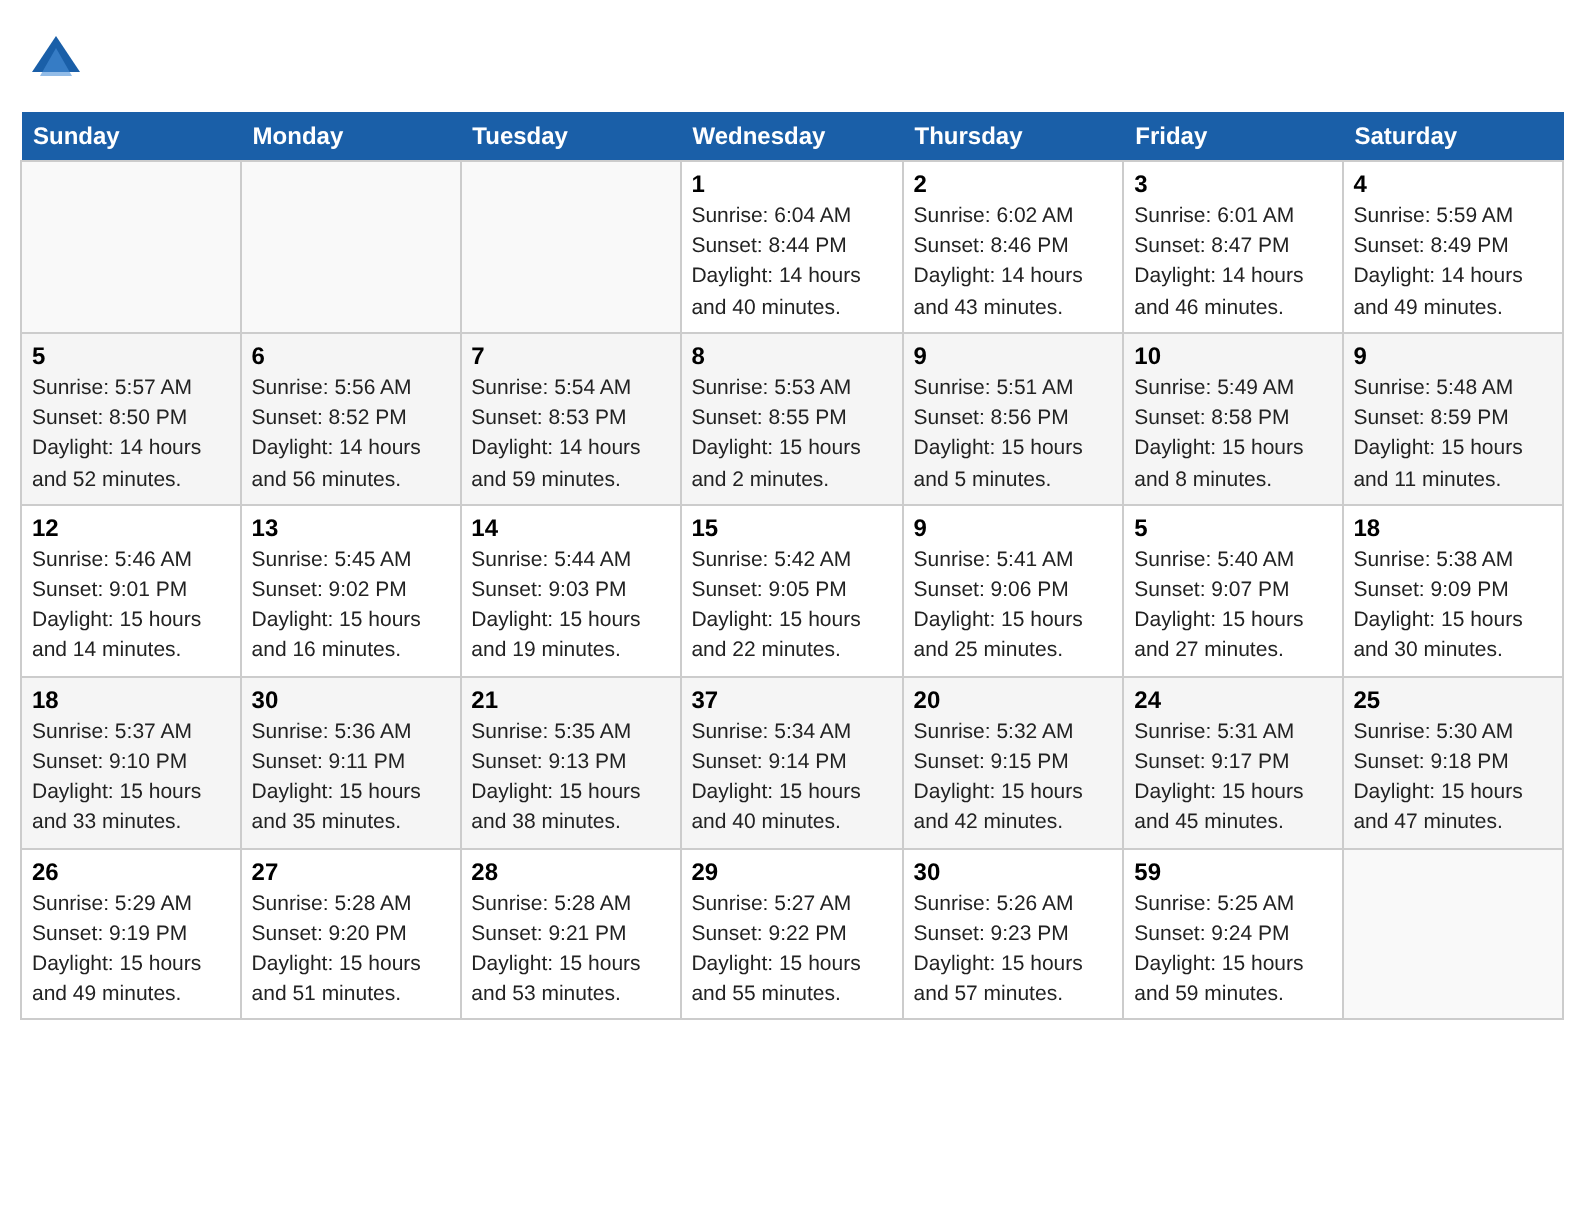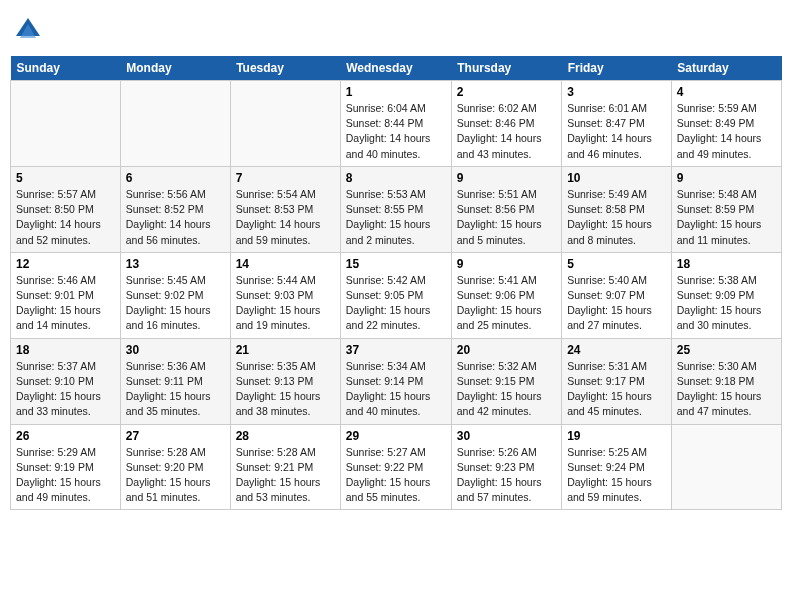--- a/index.html
+++ b/index.html
@@ -255,19 +255,19 @@
         </td>
         <td>
           <span class="day-number">29</span>
           <div class="day-info">Sunrise: 5:27 AM<br>Sunset: 9:22 PM<br>Daylight: 15 hours<br>and 55 minutes.</div>
         </td>
         <td>
           <span class="day-number">30</span>
           <div class="day-info">Sunrise: 5:26 AM<br>Sunset: 9:23 PM<br>Daylight: 15 hours<br>and 57 minutes.</div>
         </td>
         <td>
-          <span class="day-number">19</span>
+          <span class="day-number">59</span>
           <div class="day-info">Sunrise: 5:25 AM<br>Sunset: 9:24 PM<br>Daylight: 15 hours<br>and 59 minutes.</div>
         </td>
         <td class="empty-cell"></td>
       </tr>
     </tbody>
 </table>
 
 </body></html>

